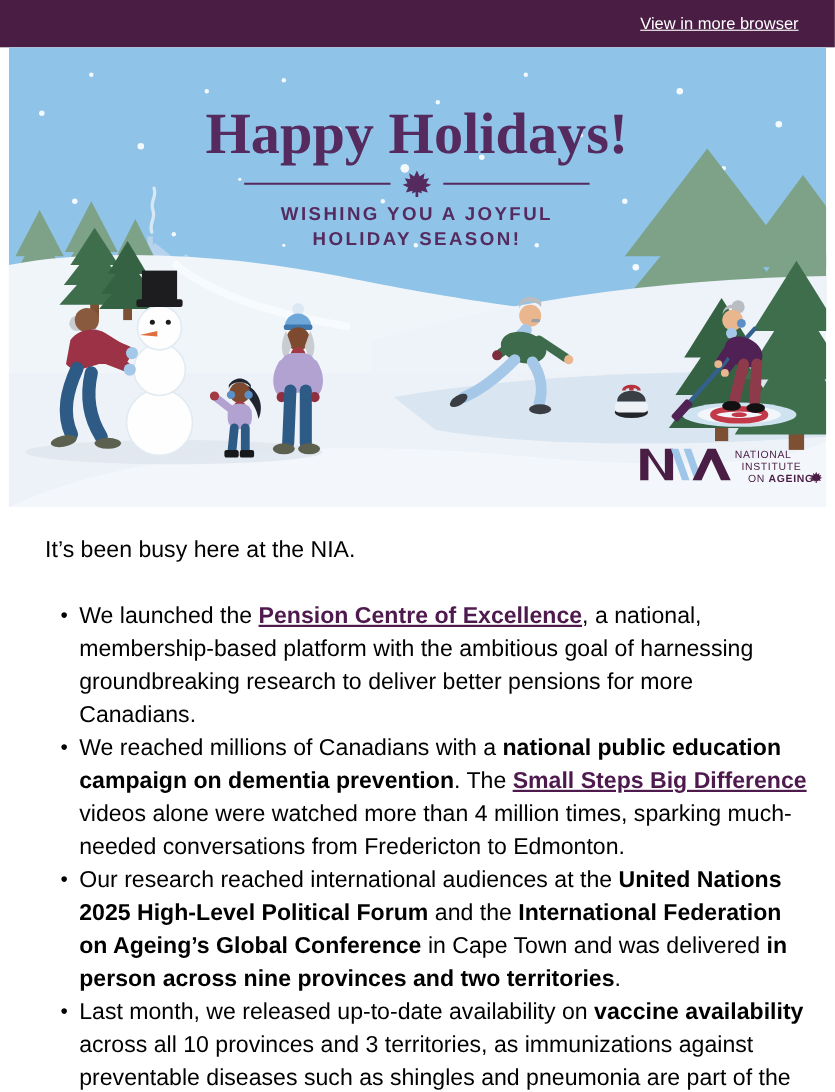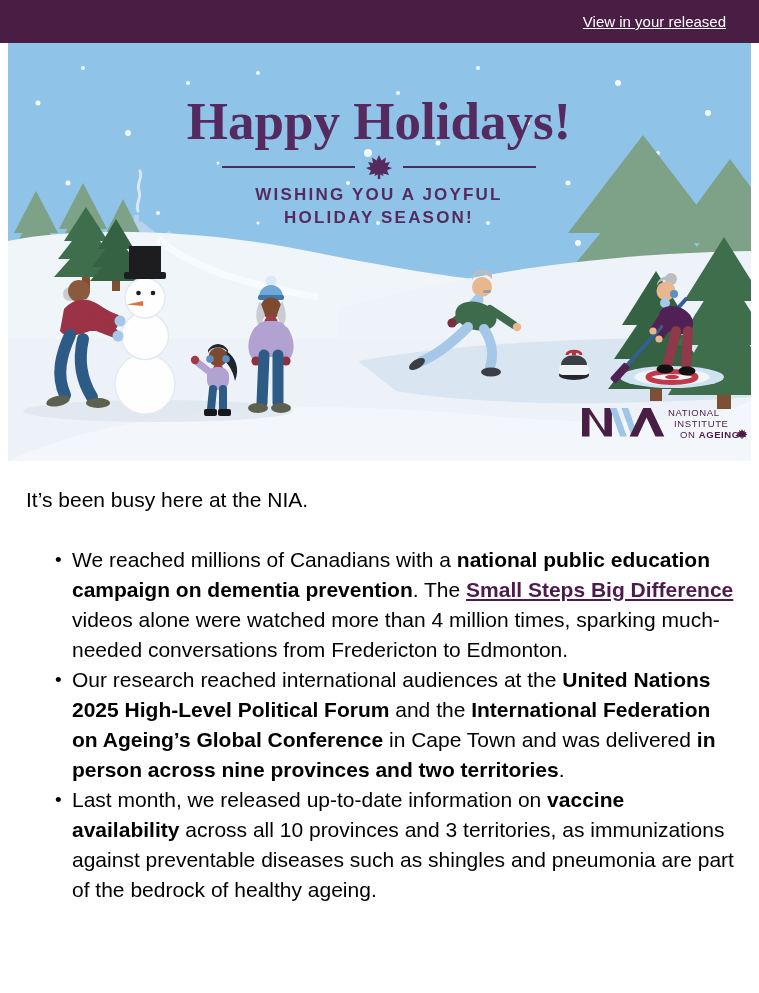--- a/index.html
+++ b/index.html
@@ -36,42 +36,42 @@
     letter-spacing:2.2px;fill:var(--accent);
   }
   .logo-text{
     font-family:"Liberation Sans",sans-serif;font-size:9.5px;
     letter-spacing:.6px;fill:var(--logo-purple);
   }
   .logo-text .b{font-weight:bold;}
   
   .content{padding:0 22px 0 25px;}
   .content p{
-    margin:24px 0 0 1px;font-size:21px;line-height:30px;
+    margin:24px 0 0 16px;font-size:21px;line-height:30px;
   }
   .content ul{
     margin:30px 0 0 0;padding:0 0 0 47px;list-style:none;
   }
   .content li{
     position:relative;font-size:21px;line-height:30px;
   }
   .content li::before{
     content:"\2022";position:absolute;left:-17px;top:0;
     font-size:19px;line-height:30px;color:#000;
   }
   .seg-bold{font-weight:bold;}
   a.seg-link{
     color:var(--link);font-weight:bold;text-decoration:underline;cursor:pointer;
   }
 </style>
 </head>
 <body>
 
 <div class="topbar">
-  <a>View in your released</a>
+  <a>View in more browser</a>
 </div>
 
 <div class="hero">
 <svg viewBox="0 0 743 418" aria-hidden="true">
 
   <rect x="0" y="0" width="743" height="418" fill="#8fc3e8"></rect>
 
   <g fill="#ffffff" opacity="0.9" id="flakes">
         <circle cx="30" cy="60" r="2.5"></circle>
         <circle cx="75" cy="25" r="2"></circle>
@@ -333,17 +333,18 @@
     <g transform="translate(734,391) scale(0.42)">
       <path fill="#4a1d44" d="M0,-12 L2.5,-6.5 L7,-9.5 L6,-4 L11,-5 L8.5,-0.5 L13,1 L8,3.5 L10,8 L4,6.5 L4.5,9 L1.2,7.5 L1.2,12 L-1.2,12 L-1.2,7.5 L-4.5,9 L-4,6.5 L-10,8 L-8,3.5 L-13,1 L-8.5,-0.5 L-11,-5 L-6,-4 L-7,-9.5 L-2.5,-6.5 Z"></path>
     </g>
   </g>
 </svg>
 </div>
 
 <div class="content">
   <p>It’s been busy here at the NIA.</p>
   <ul id="highlights">
+      <li><span class="seg-plain">We launched the </span><a class="seg-link" href="#">Pension Centre of Excellence</a><span class="seg-plain">, a national, membership-based platform with the ambitious goal of harnessing groundbreaking research to deliver better pensions for more Canadians.</span></li>
       <li><span class="seg-plain">We reached millions of Canadians with a </span><span class="seg-bold">national public education campaign on dementia prevention</span><span class="seg-plain">. The </span><a class="seg-link" href="#">Small Steps Big Difference</a><span class="seg-plain"> videos alone were watched more than 4 million times, sparking much-needed conversations from Fredericton to Edmonton.</span></li>
       <li><span class="seg-plain">Our research reached international audiences at the </span><span class="seg-bold">United Nations 2025 High-Level Political Forum</span><span class="seg-plain"> and the </span><span class="seg-bold">International Federation on Ageing’s Global Conference</span><span class="seg-plain"> in Cape Town and was delivered </span><span class="seg-bold">in person across nine provinces and two territories</span><span class="seg-plain">.</span></li>
-      <li><span class="seg-plain">Last month, we released up-to-date information on </span><span class="seg-bold">vaccine availability</span><span class="seg-plain"> across all 10 provinces and 3 territories, as immunizations against preventable diseases such as shingles and pneumonia are part of the bedrock of healthy ageing.</span></li>
+      <li><span class="seg-plain">Last month, we released up-to-date availability on </span><span class="seg-bold">vaccine availability</span><span class="seg-plain"> across all 10 provinces and 3 territories, as immunizations against preventable diseases such as shingles and pneumonia are part of the bedrock of healthy ageing.</span></li>
     </ul>
 </div>
 
 </body></html>

